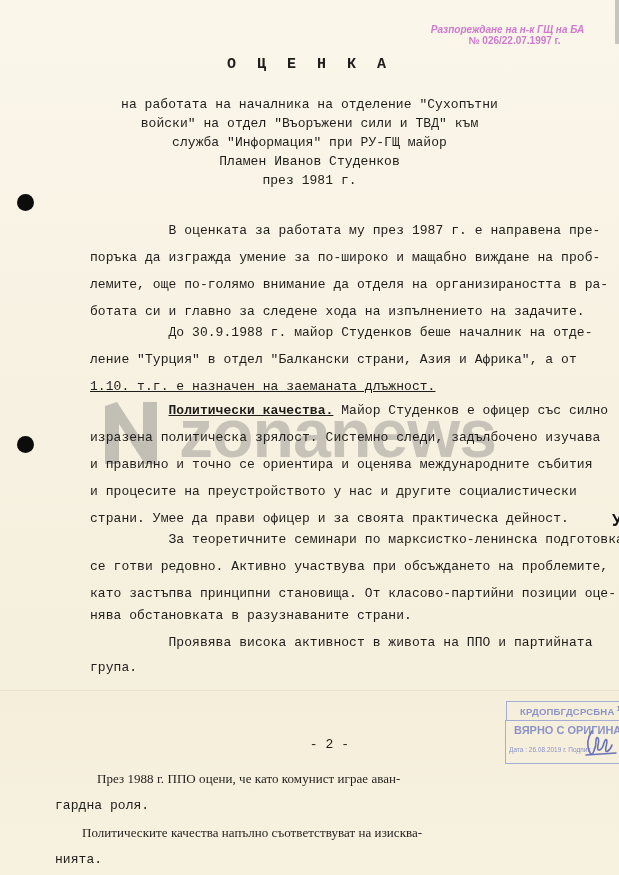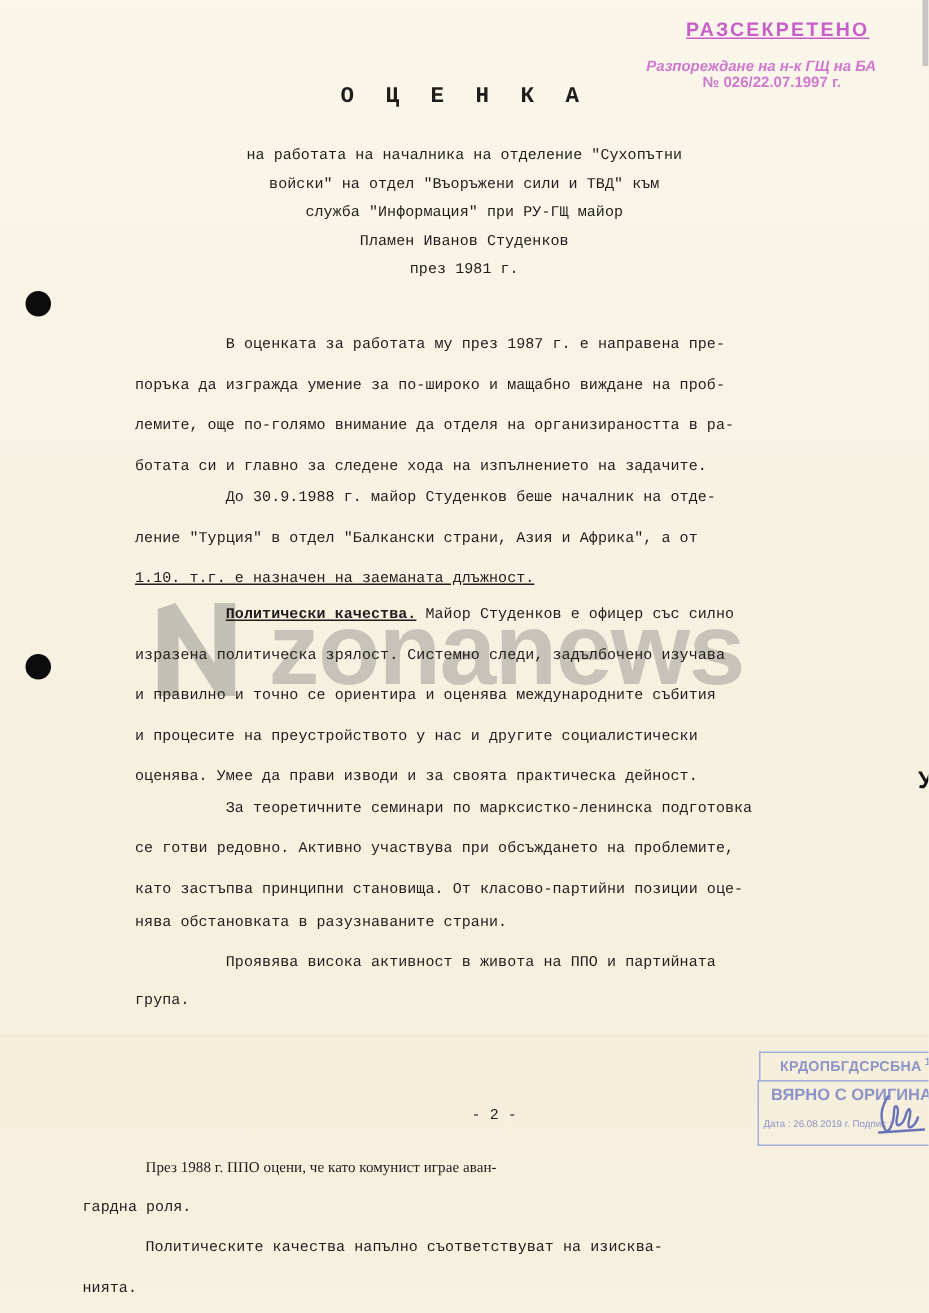--- a/index.html
+++ b/index.html
@@ -27,21 +27,21 @@
       background: linear-gradient(180deg, #faf6ea 0%, #f7f1e1 60%, #f5efdd 100%);
     }
     .page2 {
       top: 690px;
       height: 185px;
       background: linear-gradient(180deg, #f5eedb 0%, #f7f1e0 100%);
       border-top: 1px solid #ece3ca;
     }
     .line {
       position: absolute;
-      font-size: 10px;
+      font-size: 13px;
       line-height: 18px;
       white-space: pre;
       letter-spacing: 0.05px;
     }
     .center {
       text-align: center;
       left: 0;
       width: 619px;
     }
     .title {
@@ -193,21 +193,20 @@
   </style>
 </head>
 <body>
 
 <div class="page page1"></div>
 <div class="page page2"></div>
 
 <div class="gray-edge"></div>
 
 <div class="stamp-top">
-  <div class="s1">РАЗСЕКРЕТЕНО</div>
   <div class="s2">Разпореждане на н-к ГЩ на БА</div>
   <div class="s3">№ 026/22.07.1997 г.</div>
 </div>
 
 <div class="hole" style="left:17px; top:194px;"></div>
 <div class="hole" style="left:17px; top:436px;"></div>
 
 <div class="line center title" style="top:56px;">О Ц Е Н К А</div>
 
 <div class="line center" style="top:96px;">на работата на началника на отделение "Сухопътни</div>
@@ -231,21 +230,21 @@
       <path d="M0 4 L0 62 L14 62 L14 22 L40 62 L52 62 L52 0 L38 0 L38 40 L12 0 Z" fill="#6f6f6f"></path>
     </svg>
   </div>
   <div class="word">zonanews</div>
 </div>
 
 <div class="line" style="left:90px; top:402px;"><span>          </span><span class="bold">Политически качества.</span><span> Майор Студенков е офицер със силно</span></div>
 <div class="line" style="left:90px; top:429px;">изразена политическа зрялост. Системно следи, задълбочено изучава</div>
 <div class="line" style="left:90px; top:456px;">и правилно и точно се ориентира и оценява международните събития</div>
 <div class="line" style="left:90px; top:483px;">и процесите на преустройството у нас и другите социалистически</div>
-<div class="line" style="left:90px; top:510px;">оценява. Умее да прави изводи и за своята практическа дейност.</div>
+<div class="line" style="left:90px; top:510px;">страни. Умее да прави офицер и за своята практическа дейност.</div>
 
 <div class="line" style="left:90px; top:531px;">          За теоретичните семинари по марксистко-ленинска подготовка</div>
 <div class="line" style="left:90px; top:558px;">се готви редовно. Активно участвува при обсъждането на проблемите,</div>
 <div class="line" style="left:90px; top:585px;">като застъпва принципни становища. От класово-партийни позиции оце-</div>
 <div class="line" style="left:90px; top:607px;">нява обстановката в разузнаваните страни.</div>
 
 <div class="line" style="left:90px; top:634px;">          Проявява висока активност в живота на ППО и партийната</div>
 <div class="line" style="left:90px; top:659px;">група.</div>
 
 <div class="right-mark">У</div>
@@ -258,14 +257,14 @@
 </div>
 <div class="signature">
   <svg width="36" height="34" viewBox="0 0 36 34">
     <path d="M10 4 C6 10, 4 18, 8 26 C10 30, 14 22, 14 14 C14 8, 18 10, 16 18 C14 26, 20 24, 22 16 C24 10, 26 12, 24 20 C22 28, 28 24, 30 18 M4 28 L34 26" fill="none" stroke="#6a72b8" stroke-width="1.6" stroke-linecap="round"></path>
   </svg>
 </div>
 
 <div class="line center" style="top:736px; left:20px;">- 2 -</div>
 <div class="line" style="left:97px; top:770px;font-family:Liberation Serif, serif;">През 1988 г. ППО оцени, че като комунист играе аван-</div>
 <div class="line" style="left:55px; top:797px;">гардна роля.</div>
-<div class="line" style="left:97px; top:824px;">Политическите качества напълно съответствуват на изисква-</div>
+<div class="line" style="left:82px; top:824px;font-family:Liberation Serif, serif;">Политическите качества напълно съответствуват на изисква-</div>
 <div class="line" style="left:55px; top:851px;">нията.</div>
 
 </body></html>

